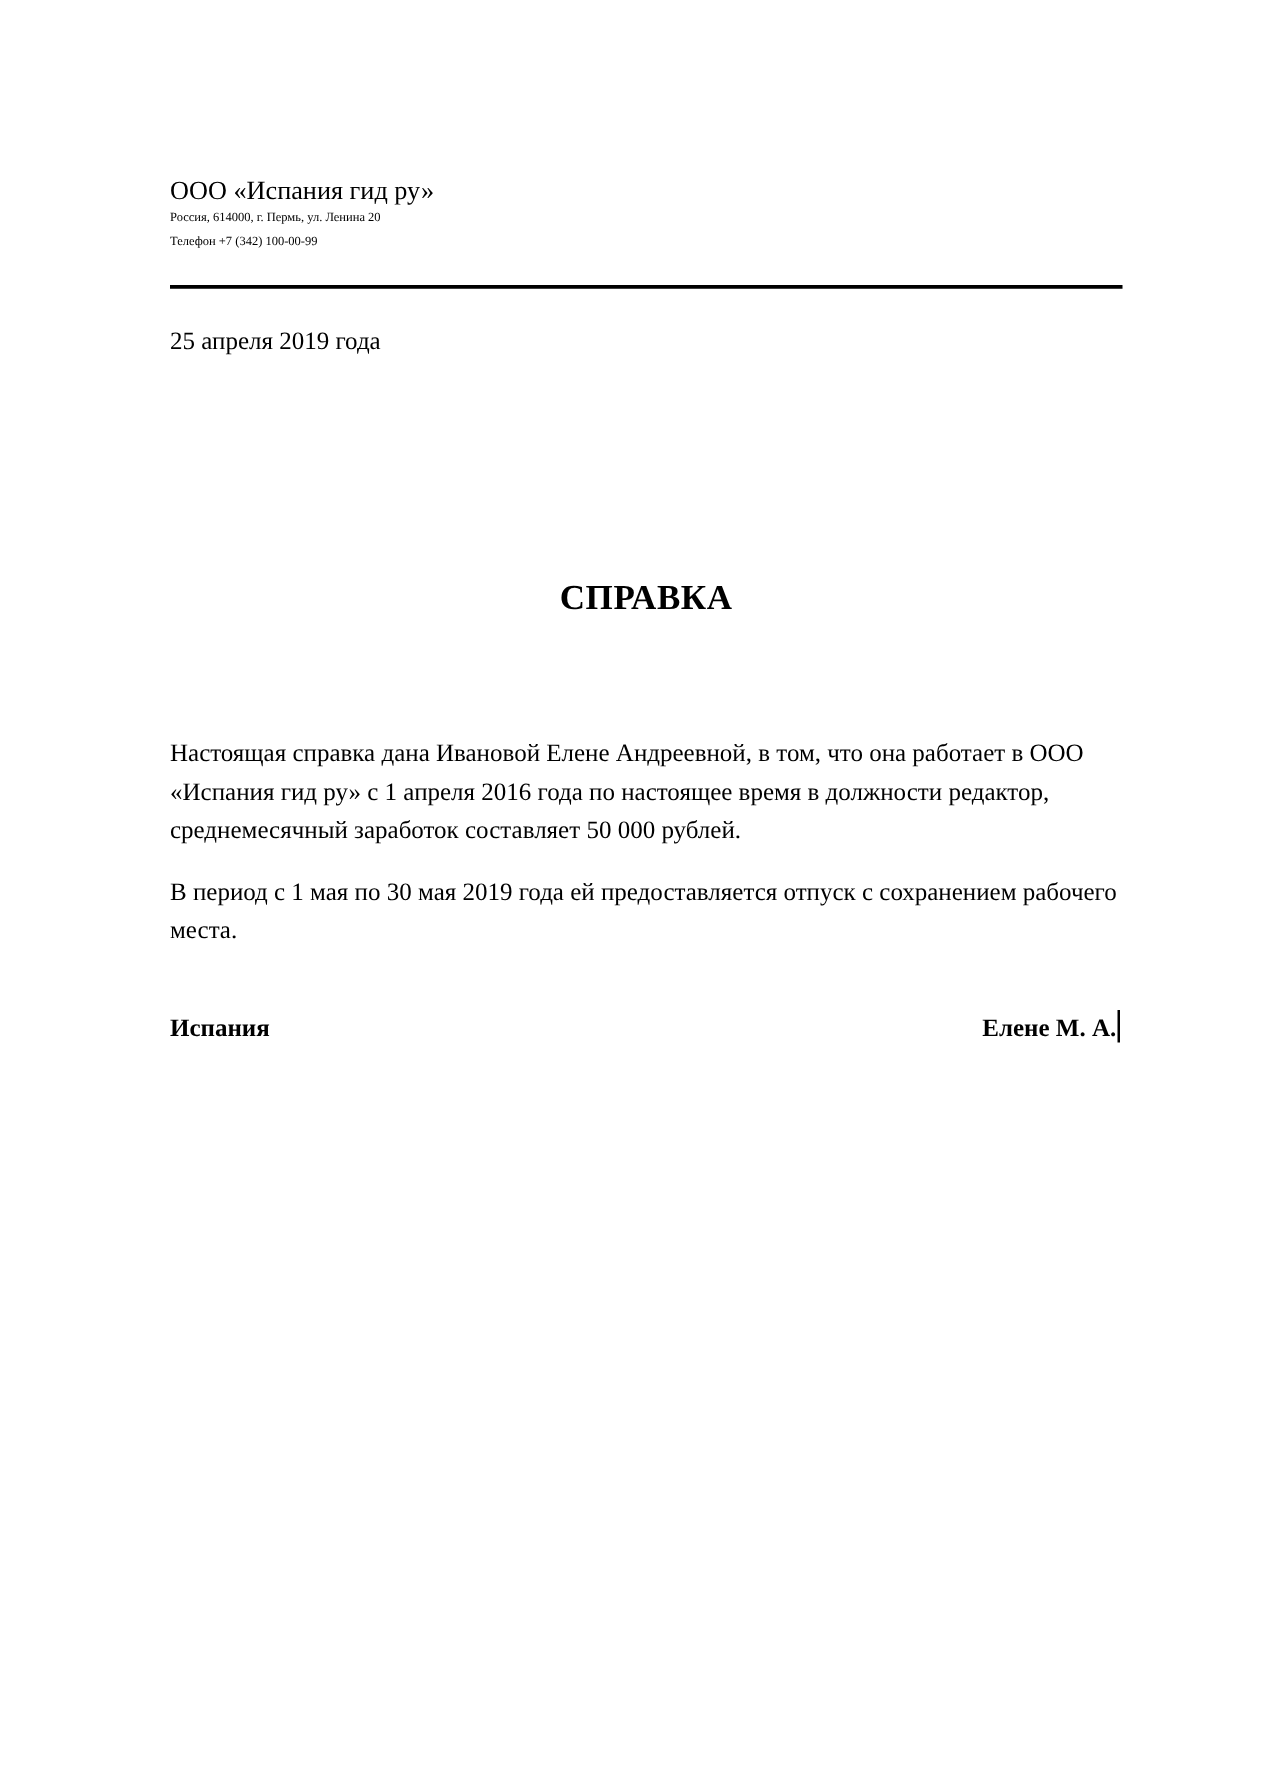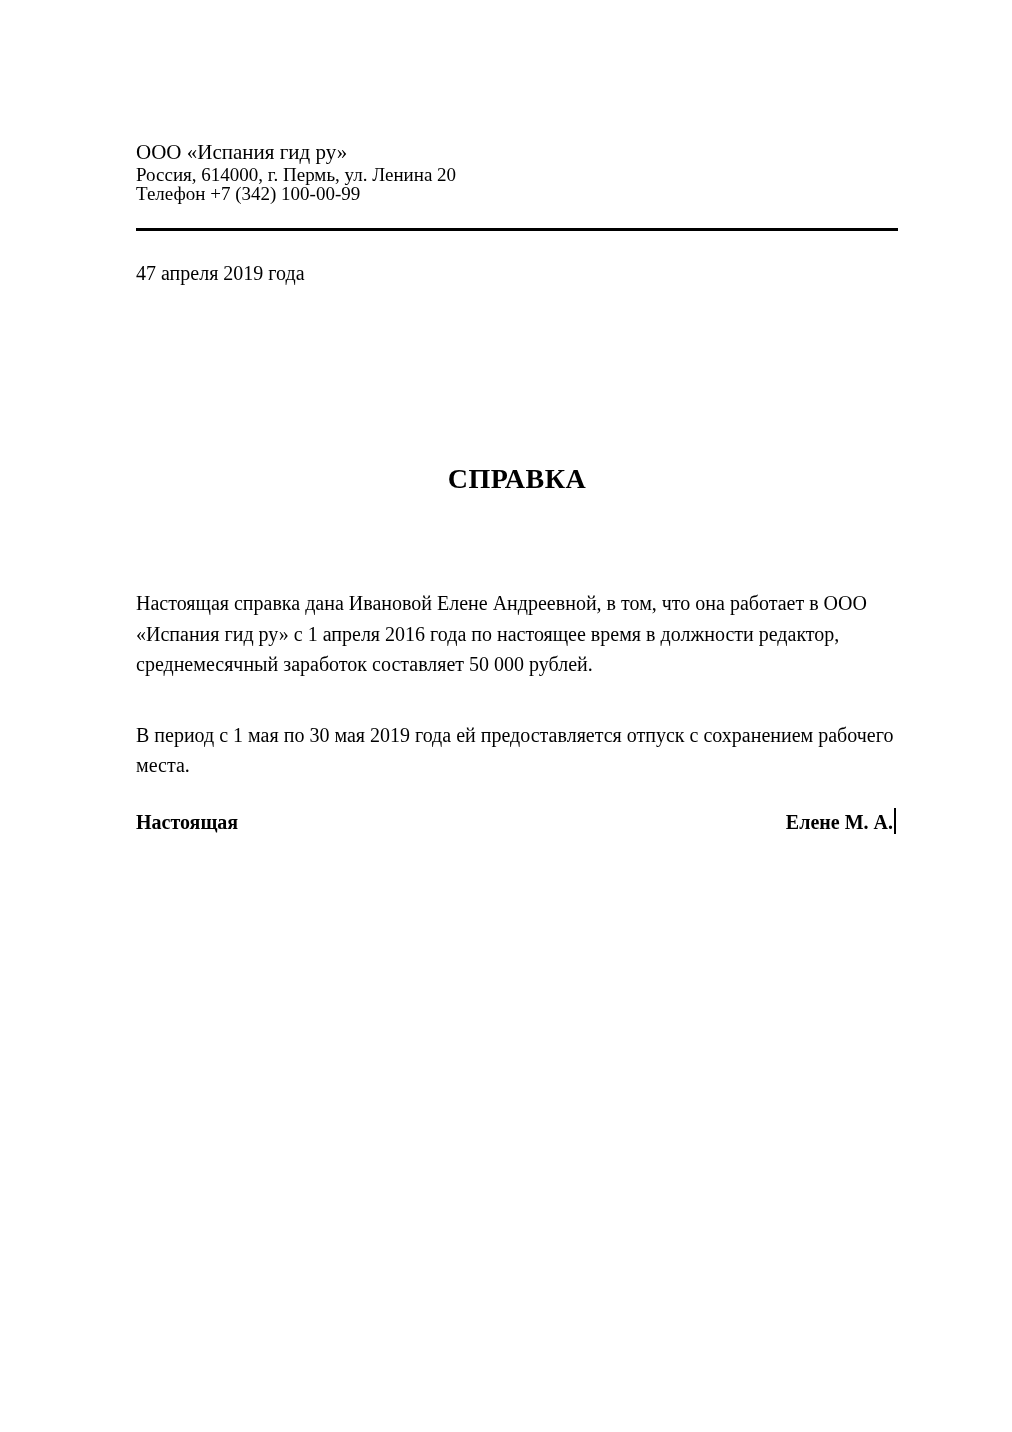--- a/index.html
+++ b/index.html
@@ -38,21 +38,21 @@
   }
 
   .company-name {
     font-size: 21px;
     line-height: 26px;
     font-weight: 400;
     white-space: nowrap;
   }
 
   .company-line {
-    font-size: 19px;
+    font-size: 10px;
     line-height: 19px;
     font-weight: 400;
     white-space: nowrap;
   }
 
   
   .rule {
     position: absolute;
     left: 136px;
     top: 228px;
@@ -91,21 +91,21 @@
   }
 
   .para {
     font-size: 20px;
     line-height: 30.5px;
     text-align: left;
     margin: 0;
   }
 
   .para + .para {
-    margin-top: 40px;
+    margin-top: 19px;
   }
 
   
   .signature-row {
     position: absolute;
     left: 136px;
     top: 808px;
     width: 762px;
     display: flex;
     justify-content: space-between;
@@ -142,28 +142,28 @@
 
   <div class="col letterhead">
     <div class="company-name">ООО «Испания гид ру»</div>
     <div class="company-line">Россия, 614000, г. Пермь, ул. Ленина 20</div>
     <div class="company-line">Телефон +7 (342) 100-00-99</div>
   </div>
 
   <div class="rule"></div>
 
   <div class="col refblock">
-    <div>47 апреля 2019 года</div>
+    <div>25 апреля 2019 года</div>
   </div>
 
   <div class="doc-title">СПРАВКА</div>
 
   <div class="col body-text">
     <p class="para">Настоящая справка дана Ивановой Елене Андреевной, в том, что она работает в ООО «Испания гид ру» с 1 апреля 2016 года по настоящее время в должности редактор, среднемесячный заработок составляет 50 000 рублей.</p>
     <p class="para">В период с 1 мая по 30 мая 2019 года ей предоставляется отпуск с сохранением рабочего места.</p>
   </div>
 
   <div class="signature-row">
-    <span class="sig-left">Настоящая</span>
+    <span class="sig-left">Испания</span>
     <span class="sig-right"><span>Елене М. А.</span><span class="caret"></span></span>
   </div>
 
 </div>
 
 </body></html>

